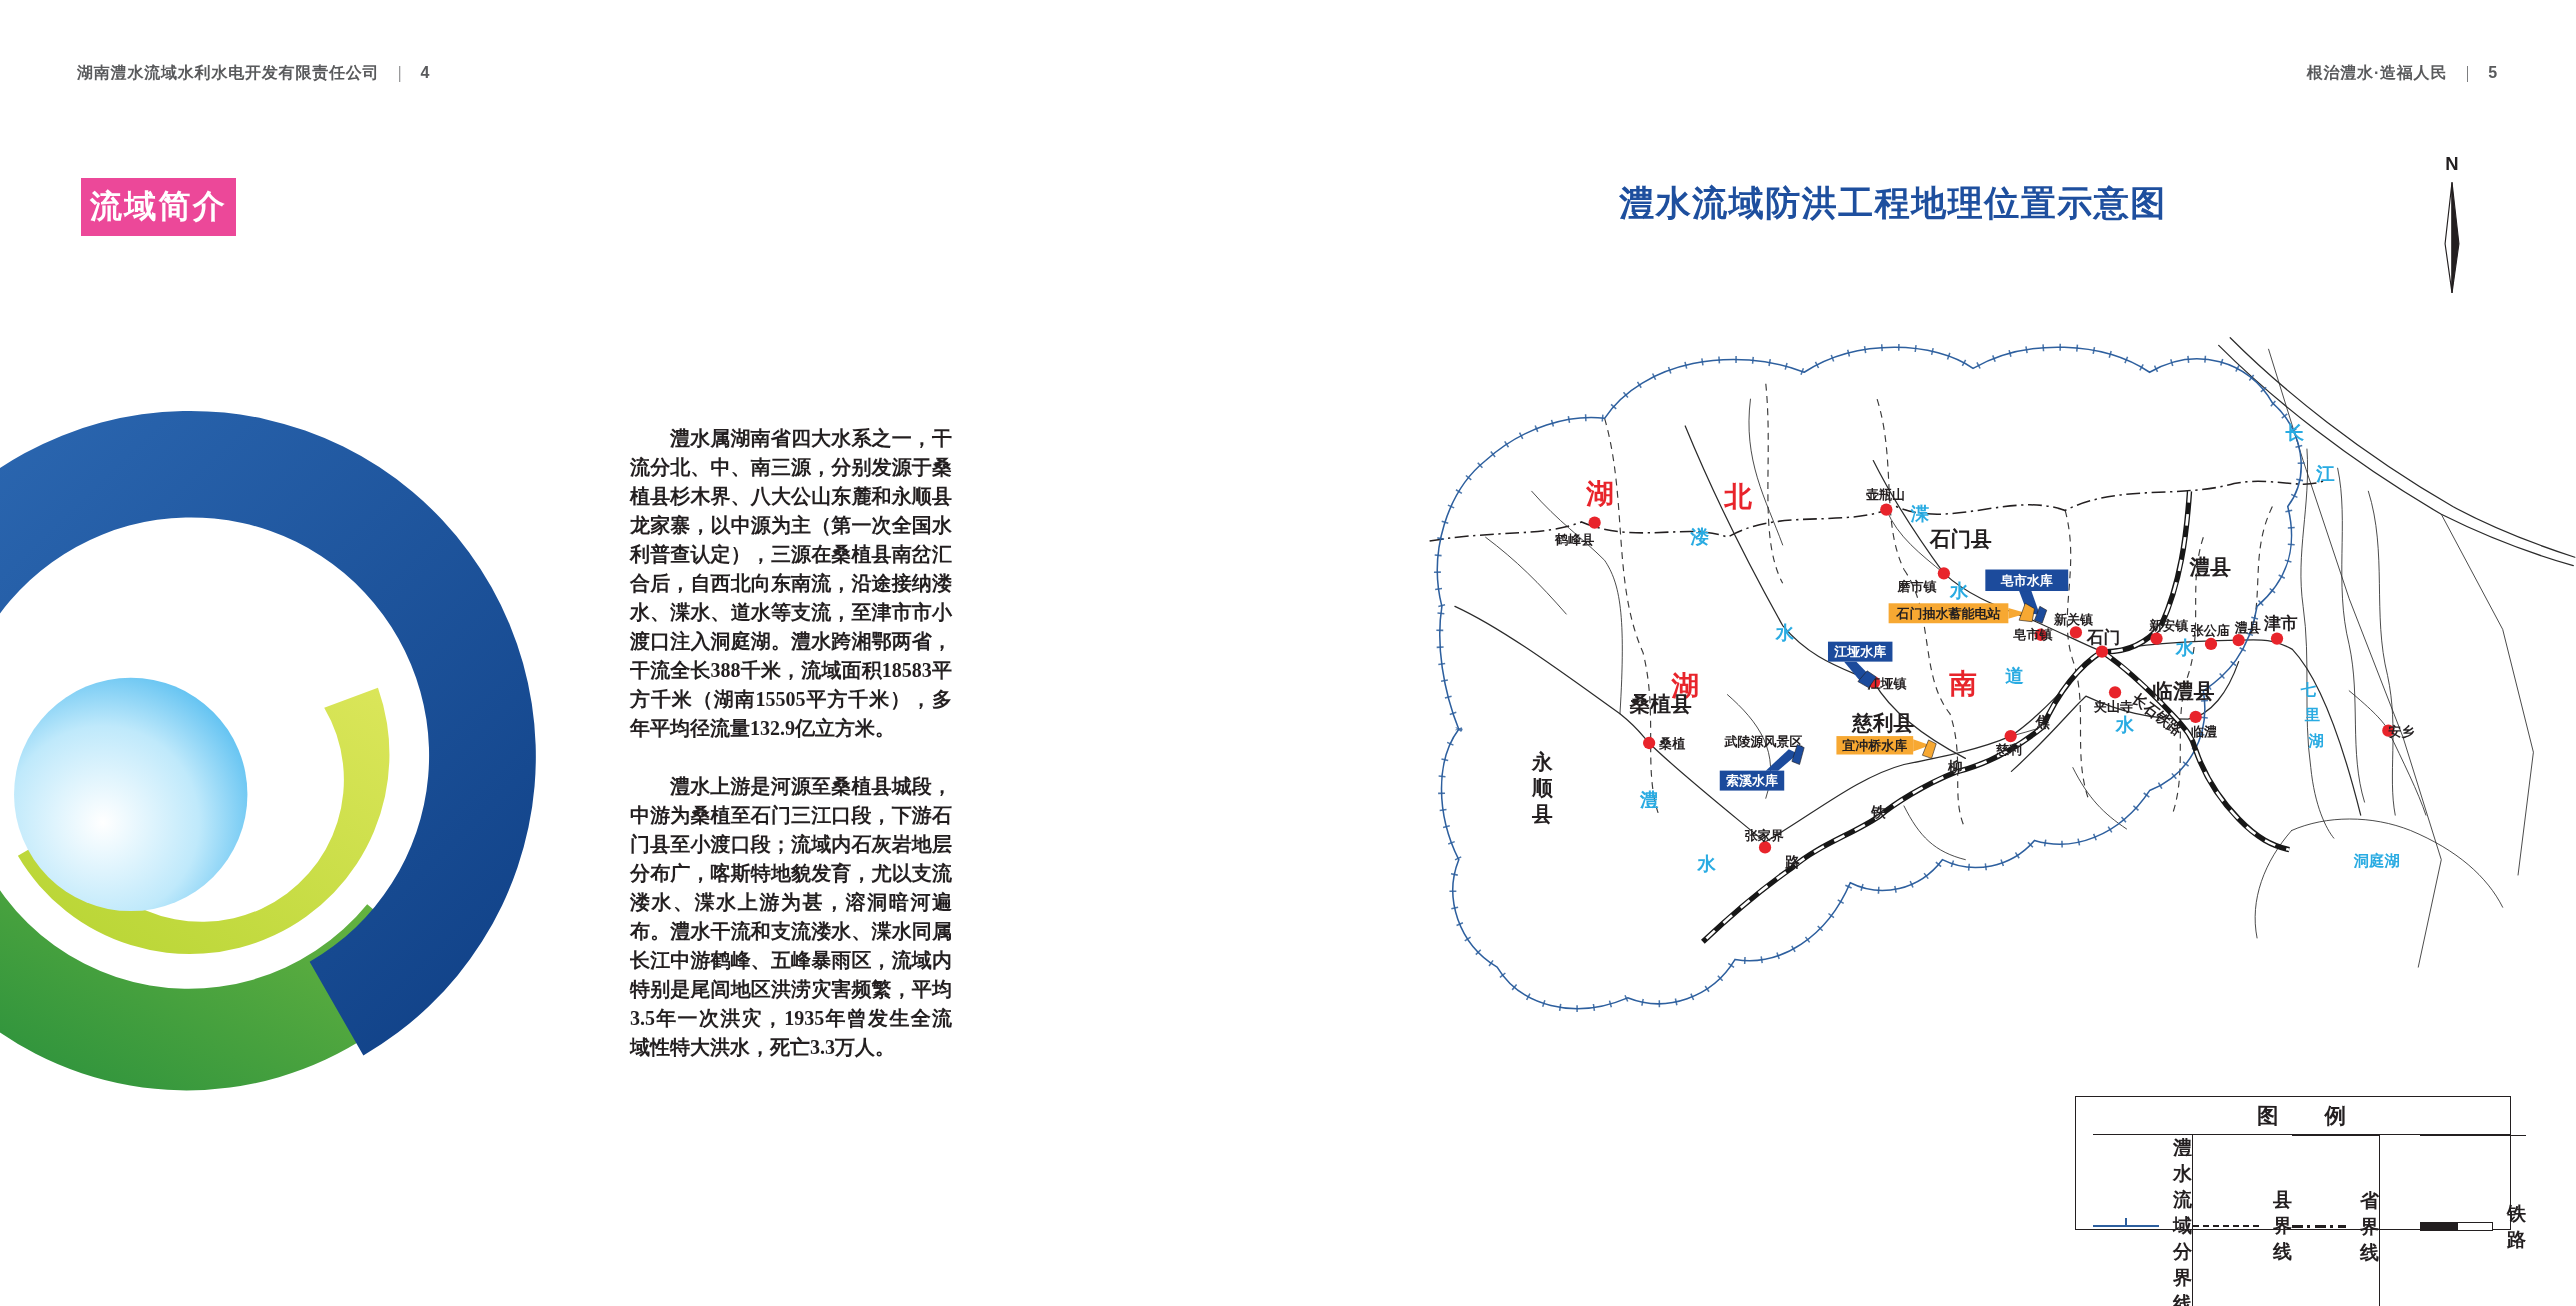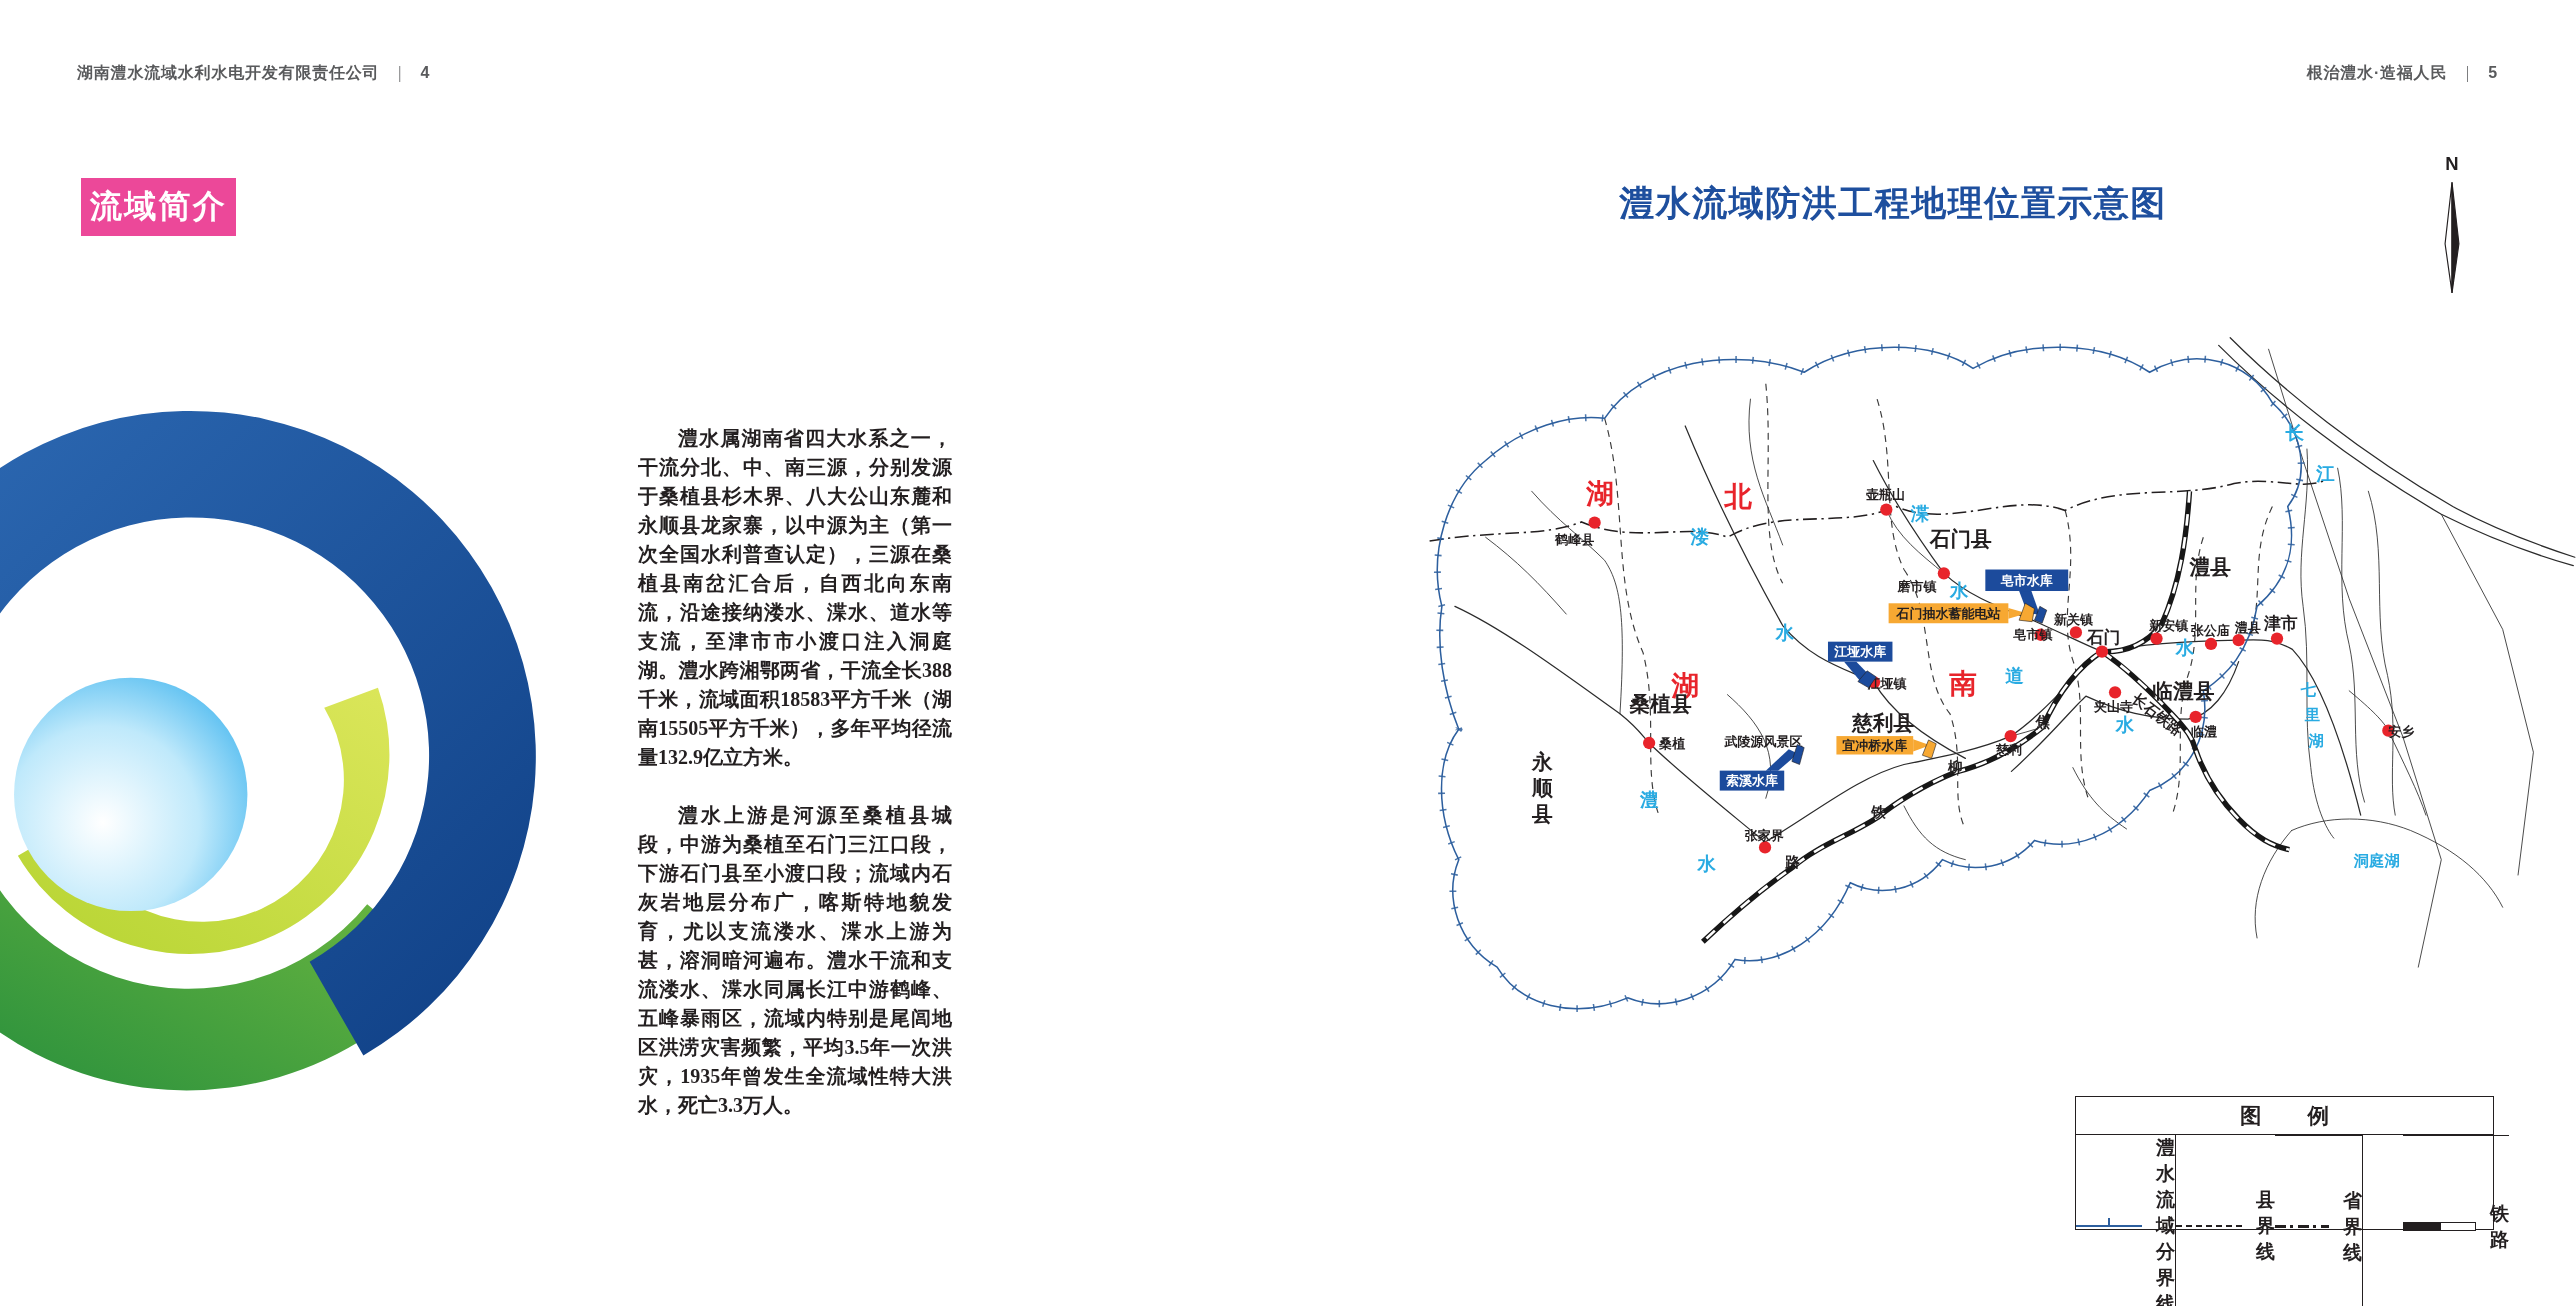--- a/index.html
+++ b/index.html
@@ -9,21 +9,21 @@
   .runhead{position:absolute;top:63px;font-size:16px;font-weight:700;color:#595a5c;letter-spacing:0.8px;}
   .runhead .sep{margin:0 12.3px;color:#7a7b7d;font-weight:400;}
   #runhead-left{left:77px;}
   #runhead-right{right:78px;text-align:center;}
   
   #section-title{position:absolute;left:81px;top:178px;width:155px;height:58px;background:#ec4899;
       color:#fff;font-size:32px;font-weight:700;letter-spacing:2.3px;display:flex;align-items:center;justify-content:center;}
   #intro-col{position:absolute;left:630px;top:424px;width:322px;color:#231f20;
       font-family:"Liberation Serif",serif;font-weight:700;font-size:20px;line-height:29px;
       text-align:justify;}
-  #intro-col p{margin:0 0 29px 8px;text-indent:2em;}
+  #intro-col p{margin:0 0 29px 0;text-indent:2em;}
   #logo{position:absolute;left:-9.2px;top:395px;width:562px;height:914px;}
   
   #map-title{position:absolute;left:1609px;top:180px;width:568px;text-align:center;
       color:#1e4f9e;font-size:35px;font-weight:700;letter-spacing:1.5px;}
   #compass{position:absolute;left:2425px;top:150px;width:54px;height:146px;}
   #compass text{font:700 24px "Liberation Sans",sans-serif;fill:#231f20;text-anchor:middle;}
   
   #map-svg{position:absolute;left:1420px;top:307px;width:1156px;height:829px;}
   #map-svg text{text-anchor:middle;font-family:"Liberation Sans",sans-serif;}
   .m-prov{font-size:36px;font-weight:700;fill:#e8242b;}
@@ -38,21 +38,21 @@
   .river{fill:none;stroke:#2b2b2b;stroke-width:1.6;stroke-linecap:round;}
   .river-thin{fill:none;stroke:#2b2b2b;stroke-width:1.1;stroke-linecap:round;}
   .cline{fill:none;stroke:#3a3a3a;stroke-width:1.5;stroke-dasharray:9 7;}
   .pline{fill:none;stroke:#231f20;stroke-width:2;stroke-dasharray:18 6 3 6;}
   .basin{fill:none;stroke:#2d5f9e;stroke-width:2;}
   .basin-tick{fill:none;stroke:#2d5f9e;stroke-width:9;stroke-dasharray:2 20;}
   .rail-black{fill:none;stroke:#171717;stroke-width:7;}
   .rail-white{fill:none;stroke:#ffffff;stroke-width:3.5;stroke-dasharray:15 15;}
   
   #legend{position:absolute;left:2075px;top:1096px;width:417px;height:132px;border:1.5px solid #231f20;
-      background:#fff;color:#231f20;}
+      background:#fff;color:#231f20;padding-left:17px;}
   #legend .ltitle{height:37px;border-bottom:1.5px solid #231f20;display:flex;align-items:center;justify-content:center;
       font-size:21.5px;font-weight:700;letter-spacing:20px;text-indent:20px;}
   #legend .lgrid{display:grid;grid-template-columns:1fr 1fr 1fr 1fr;grid-template-rows:1fr 1fr;height:92px;}
   #legend .lcell{display:flex;align-items:center;justify-content:center;gap:14px;border-right:1.5px solid #231f20;}
   #legend .lcell:nth-child(2n){border-right:none;}
   #legend .llabel{font-size:19px;font-weight:700;}
   .sym{flex:none;}
   .sym-basin{width:66px;height:2.3px;background:#2d5f9e;position:relative;}
   .sym-basin::after{content:"";position:absolute;left:32px;top:-7px;width:1.5px;height:7px;background:#2d5f9e;}
   .sym-county{width:66px;height:0;border-top:2.3px dashed #231f20;}

